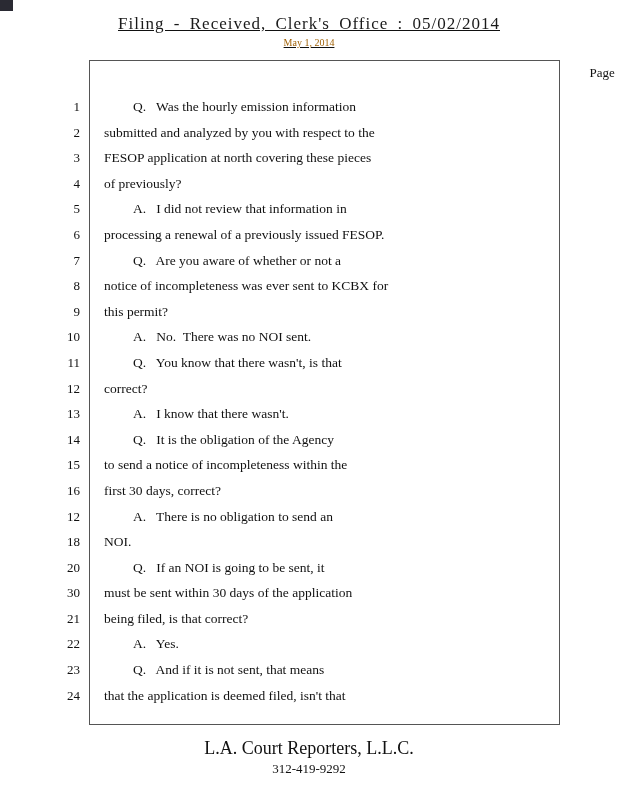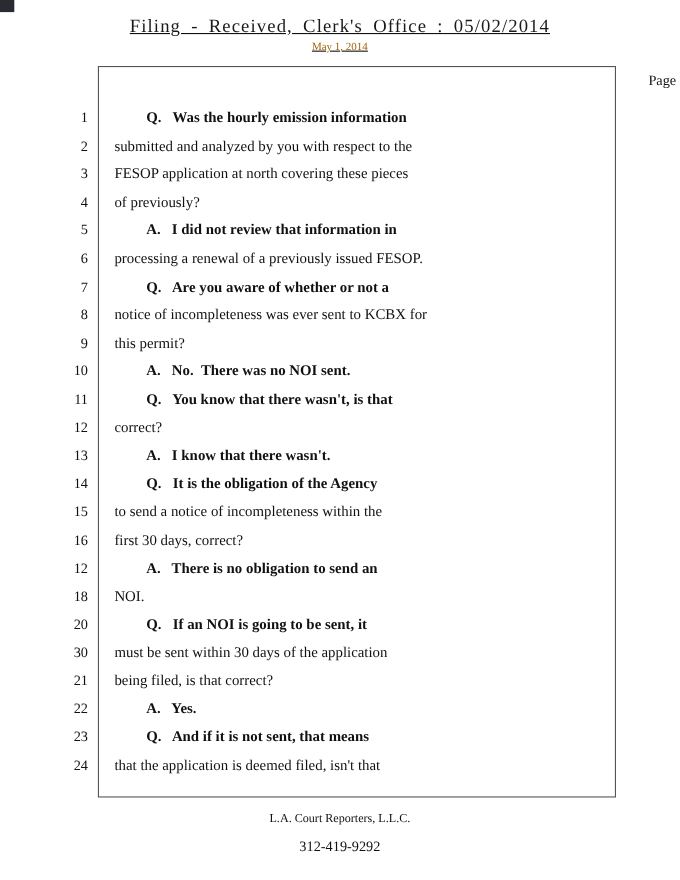--- a/index.html
+++ b/index.html
@@ -86,35 +86,34 @@
     text-align: right;
     font-size: 13px;
   }
   .line .text {
     position: absolute;
     left: 104px;
     top: 0;
   }
   .line.indent .text {
     left: 133px;
-    font-weight: bold;
   }
   .footer {
     position: absolute;
     top: 738px;
     left: 0;
     width: 100%;
     text-align: center;
   }
   .footer-company {
-    font-size: 11px;
+    font-size: 18px;
   }
   .footer-phone {
     font-size: 13px;
-    margin-top: 12px;
+    margin-top: 2px;
   }
 </style>
 </head>
 <body>
 
 <div class="corner-mark"></div>
 
 <div class="header">
   <div class="header-title">Filing - Received, Clerk's Office : 05/02/2014</div>
   <div class="header-date">May 1, 2014</div>

